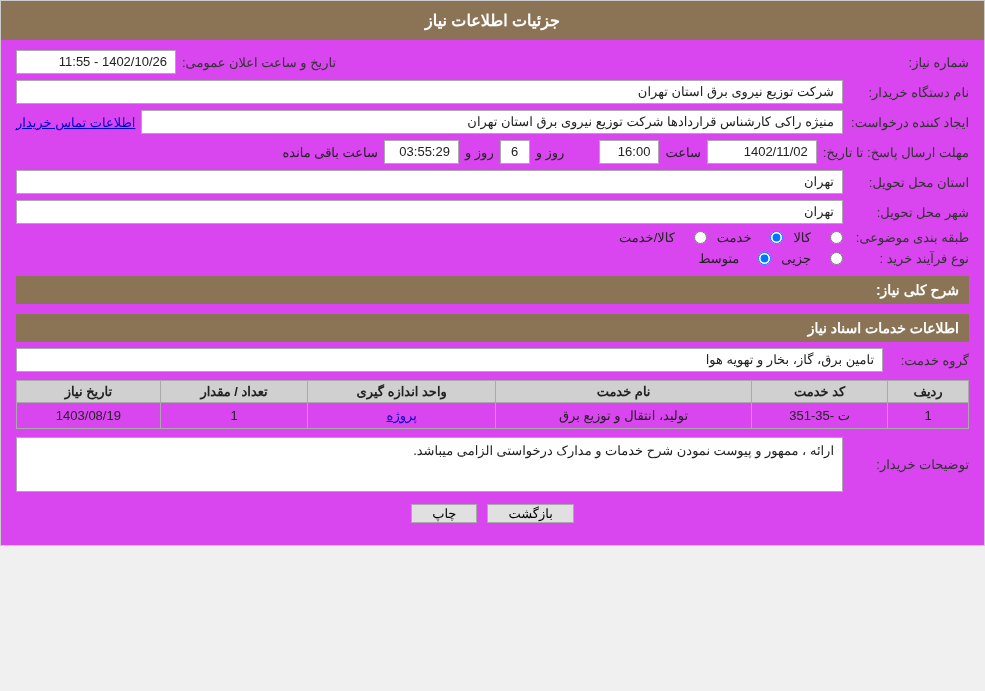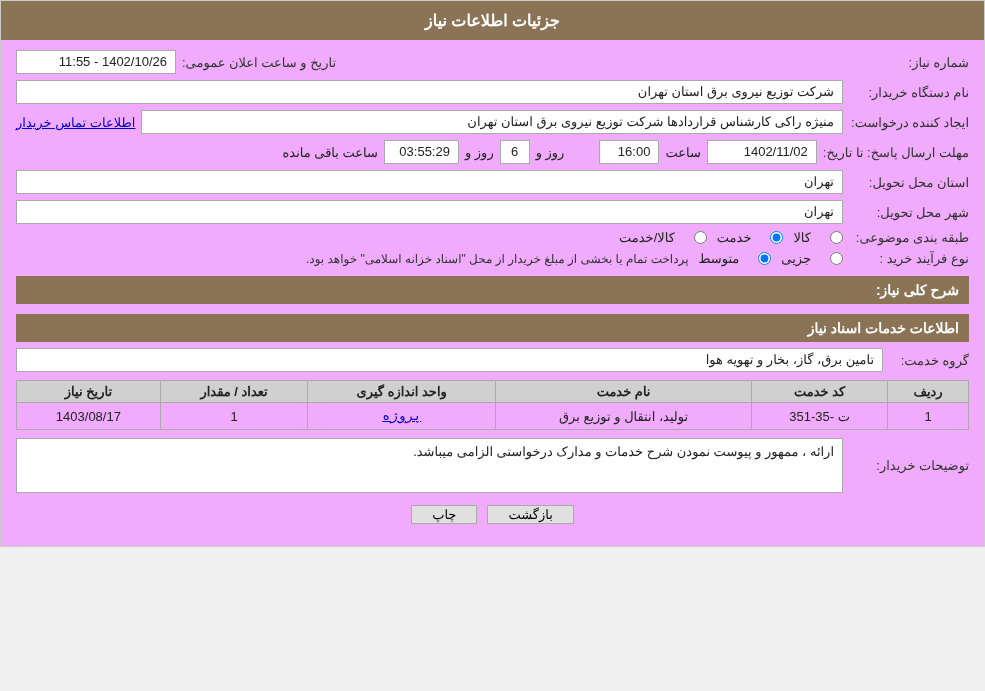--- a/index.html
+++ b/index.html
@@ -6,21 +6,21 @@
     body {
       font-family: Tahoma, Arial, sans-serif;
       background: #f0f0f0;
       direction: rtl;
       font-size: 13px;
       color: #222;
     }
     .page-container {
       max-width: 985px;
       margin: 0 auto;
-      background: #f0abfc;
+      background: #d946ef;
       border: 1px solid #ccc;
     }
     .page-header {
       background: #8B7355;
       color: #fff;
       text-align: center;
       padding: 10px;
       font-size: 16px;
       font-weight: bold;
     }
@@ -101,21 +101,20 @@
     }
     table td {
       border: 1px solid #aaa;
       padding: 5px 8px;
       text-align: center;
     }
     table td.link-text {
       color: #0000cc;
       text-decoration: underline;
       cursor: pointer;
-      font-family: Liberation Mono, monospace;
     }
     .buttons-row {
       display: flex;
       justify-content: center;
       gap: 10px;
       margin: 12px 0;
     }
     .btn {
       padding: 1px 20px;
       border: 1px solid #aaa;
@@ -212,21 +211,20 @@
       <span class="label">نوع فرآیند خرید :</span>
       <div class="radio-group">
         <div class="radio-item">
           <input type="radio" name="purchaseType" style="">
           <span>جزیی</span>
         </div>
         <div class="radio-item">
           <input type="radio" name="purchaseType" checked="" style="">
           <span>متوسط</span>
         </div>
-        <span class="note-text">پرداخت تمام یا بخشی از مبلغ خریدار از محل "اسناد خزانه اسلامی" خواهد بود.</span>
       </div>
     </div>
 
     <div class="section-header">
       <span>شرح کلی نیاز:</span>
     </div>
 
     <div class="section-header">
       <span>اطلاعات خدمات اسناد نیاز</span>
     </div>
@@ -249,21 +247,21 @@
           </tr>
         </thead>
         <tbody id="services-tbody">
 
         <tr>
       <td>1</td>
       <td>ت -35-351</td>
       <td>تولید، انتقال و توزیع برق</td>
       <td class="link-text">پروژه</td>
       <td>1</td>
-      <td>1403/08/17</td>
+      <td>1403/08/19</td>
     </tr>
           </tbody>
       </table>
     </div>
 
     <div class="info-row">
       <span class="label">توضیحات خریدار:</span>
       <div class="textarea-box">ارائه ، ممهور و پیوست نمودن شرح خدمات و مدارک درخواستی الزامی میباشد.</div>
     </div>
 

